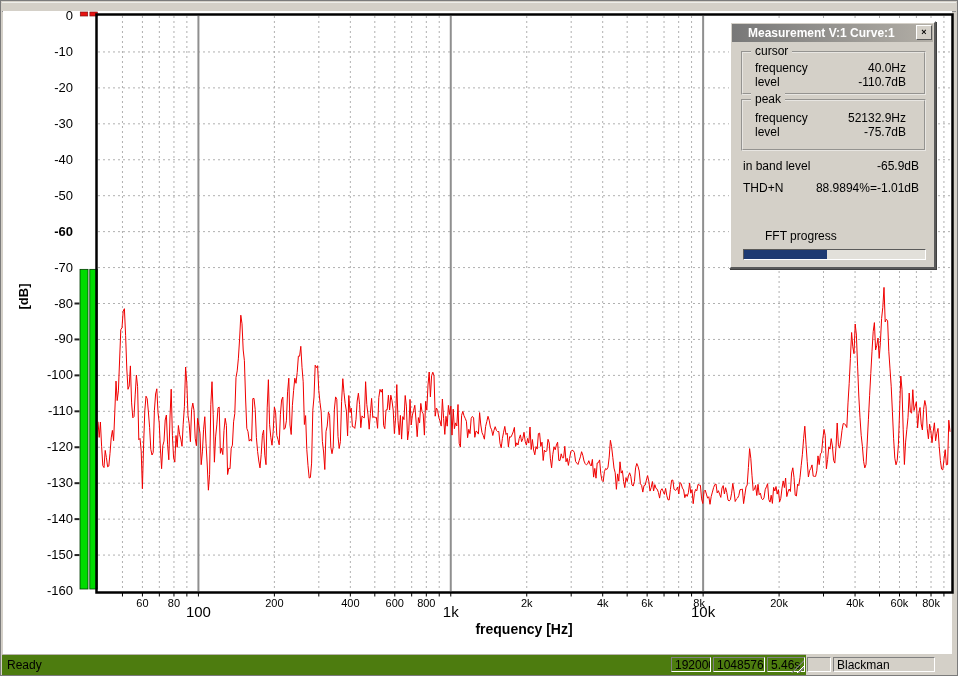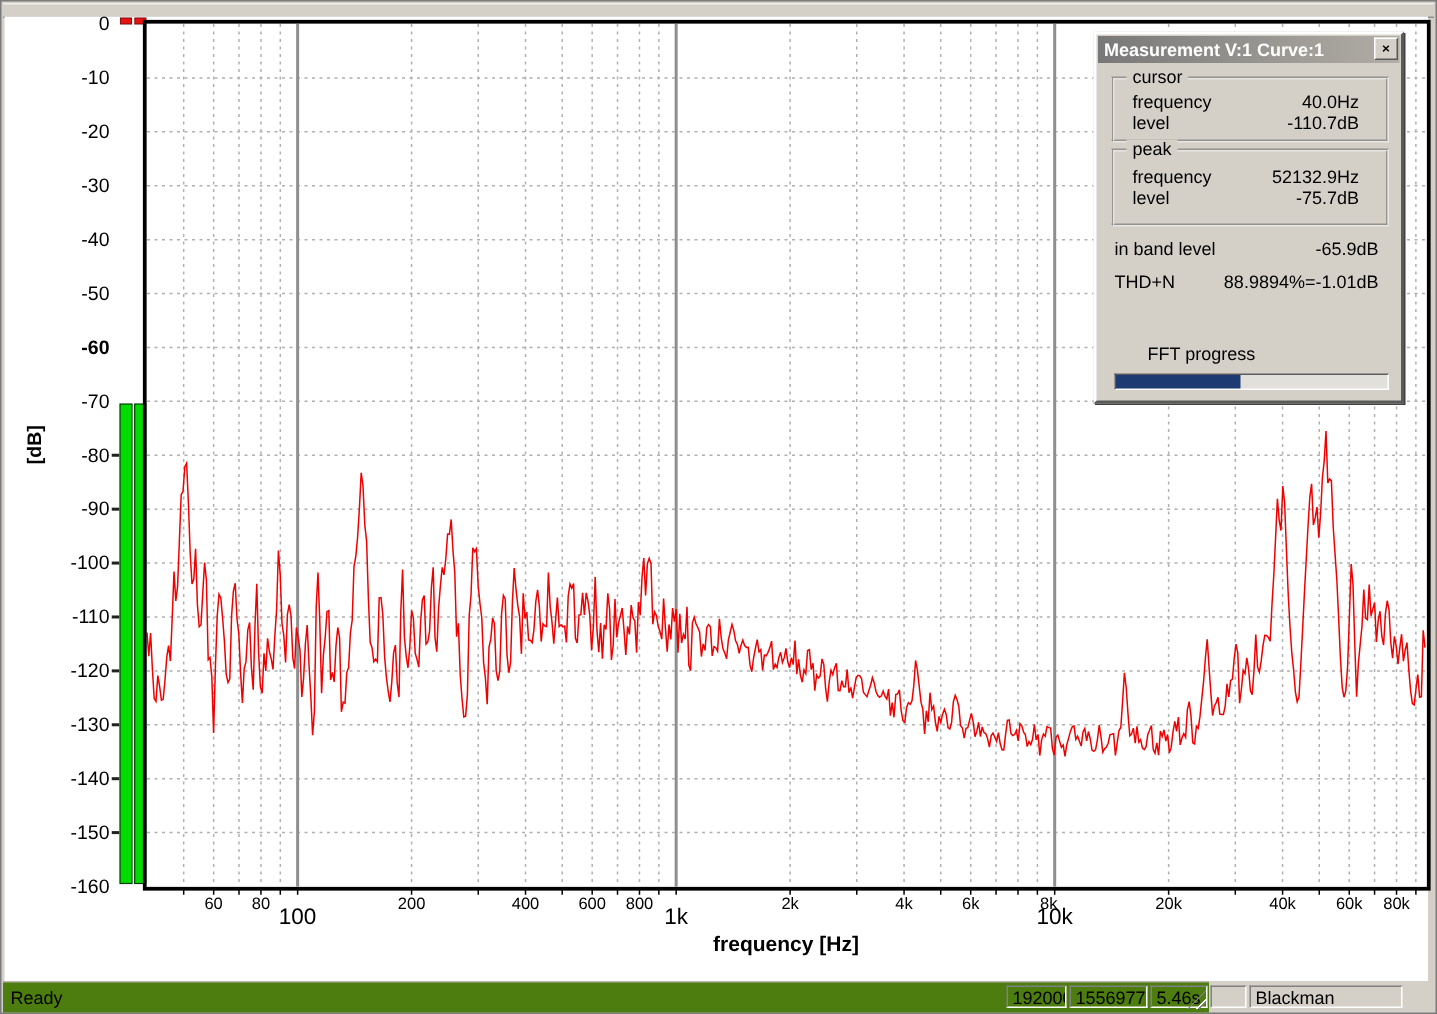--- a/index.html
+++ b/index.html
@@ -8,21 +8,21 @@
   .topstrip{position:absolute;left:1px;top:1px;width:954px;height:8px;background:#d4d0c8;border-bottom:1px solid #8f8f8f;border-top:1px solid #eeeeea;}
   .client{position:absolute;left:2px;top:10px;width:949px;height:643px;background:#ffffff;}
   svg.plot{position:absolute;left:0;top:0;width:958px;height:676px;}
   .ylab{position:absolute;width:60px;text-align:right;font-size:13px;color:#000;}
   .xlab-min{position:absolute;font-size:11px;color:#000;transform:translateX(-50%);}
   .xlab-maj{position:absolute;font-size:15px;color:#000;transform:translateX(-50%);}
   .yaxis-title{position:absolute;left:2px;top:288px;font-size:13px;font-weight:bold;transform:rotate(-90deg);transform-origin:center;width:40px;text-align:center;}
   .xaxis-title{position:absolute;left:443px;top:620px;width:160px;text-align:center;font-size:14px;font-weight:bold;}
   
   .panel{position:absolute;left:728px;top:20px;width:207px;height:248px;background:#d4d0c8;border:2px solid;border-color:#ffffff #5a5a5a #5a5a5a #ffffff;box-sizing:border-box;box-shadow:1px 1px 0 #404040;}
-  .p-title{position:absolute;left:1px;top:1px;right:1px;height:18px;background:linear-gradient(to right,#787878,#b2aea6);color:#fff;font-weight:bold;font-size:12px;line-height:18px;padding-left:4px;box-sizing:border-box;}
+  .p-title{position:absolute;left:1px;top:1px;right:1px;height:18px;background:linear-gradient(to right,#787878,#b2aea6);color:#fff;font-weight:bold;font-size:12px;line-height:18px;padding-left:16px;box-sizing:border-box;}
   .p-close{position:absolute;right:2px;top:2px;width:14px;height:13px;background:#d4d0c8;border:1px solid;border-color:#fff #5a5a5a #5a5a5a #fff;font-size:9px;font-weight:bold;color:#000;text-align:center;line-height:12px;cursor:default;}
   .grp{position:absolute;left:10px;width:185px;border:2px groove #e8e6e2;box-sizing:border-box;}
   .grp-label{position:absolute;top:-8px;left:8px;background:#d4d0c8;padding:0 4px;font-size:12px;line-height:13px;}
   .grp .row{display:flex;justify-content:space-between;font-size:12px;line-height:14px;padding:0 18px 0 12px;}
   .grp-cursor{top:28px;height:44px;padding-top:8px;}
   .grp-peak{top:76px;height:52px;padding-top:10px;}
   .prow{position:absolute;left:12px;width:176px;display:flex;justify-content:space-between;font-size:12px;}
   .fftlab{position:absolute;left:34px;top:206px;font-size:12px;}
   .pbar{position:absolute;left:12px;top:226px;width:183px;height:11px;border:1px solid;border-color:#5a5a5a #fff #fff #5a5a5a;background:#e2e0da;box-sizing:border-box;}
   .pfill{height:100%;background:#1e3a72;}
@@ -215,19 +215,19 @@
 
     <div class="fftlab">FFT progress</div>
     <div class="pbar">
       <div class="pfill" style="width: 46%;"></div>
     </div>
   </div>
 
   <div class="statusbar">
     <span class="sb-ready">Ready</span>
     <span class="sb-cell" style="left:669px;width:40px">192000</span>
-    <span class="sb-cell" style="left:711px;width:52px">1556977</span>
+    <span class="sb-cell" style="left:711px;width:52px">1048576</span>
     <span class="sb-cell" style="left:765px;width:38px">5.46s</span>
     <span class="sb-cell" style="left:805px;width:24px"></span>
     <span class="sb-cell" style="left:831px;width:102px">Blackman</span>
     <span class="grip"></span>
   </div>
 </div>
 
 </body></html>

